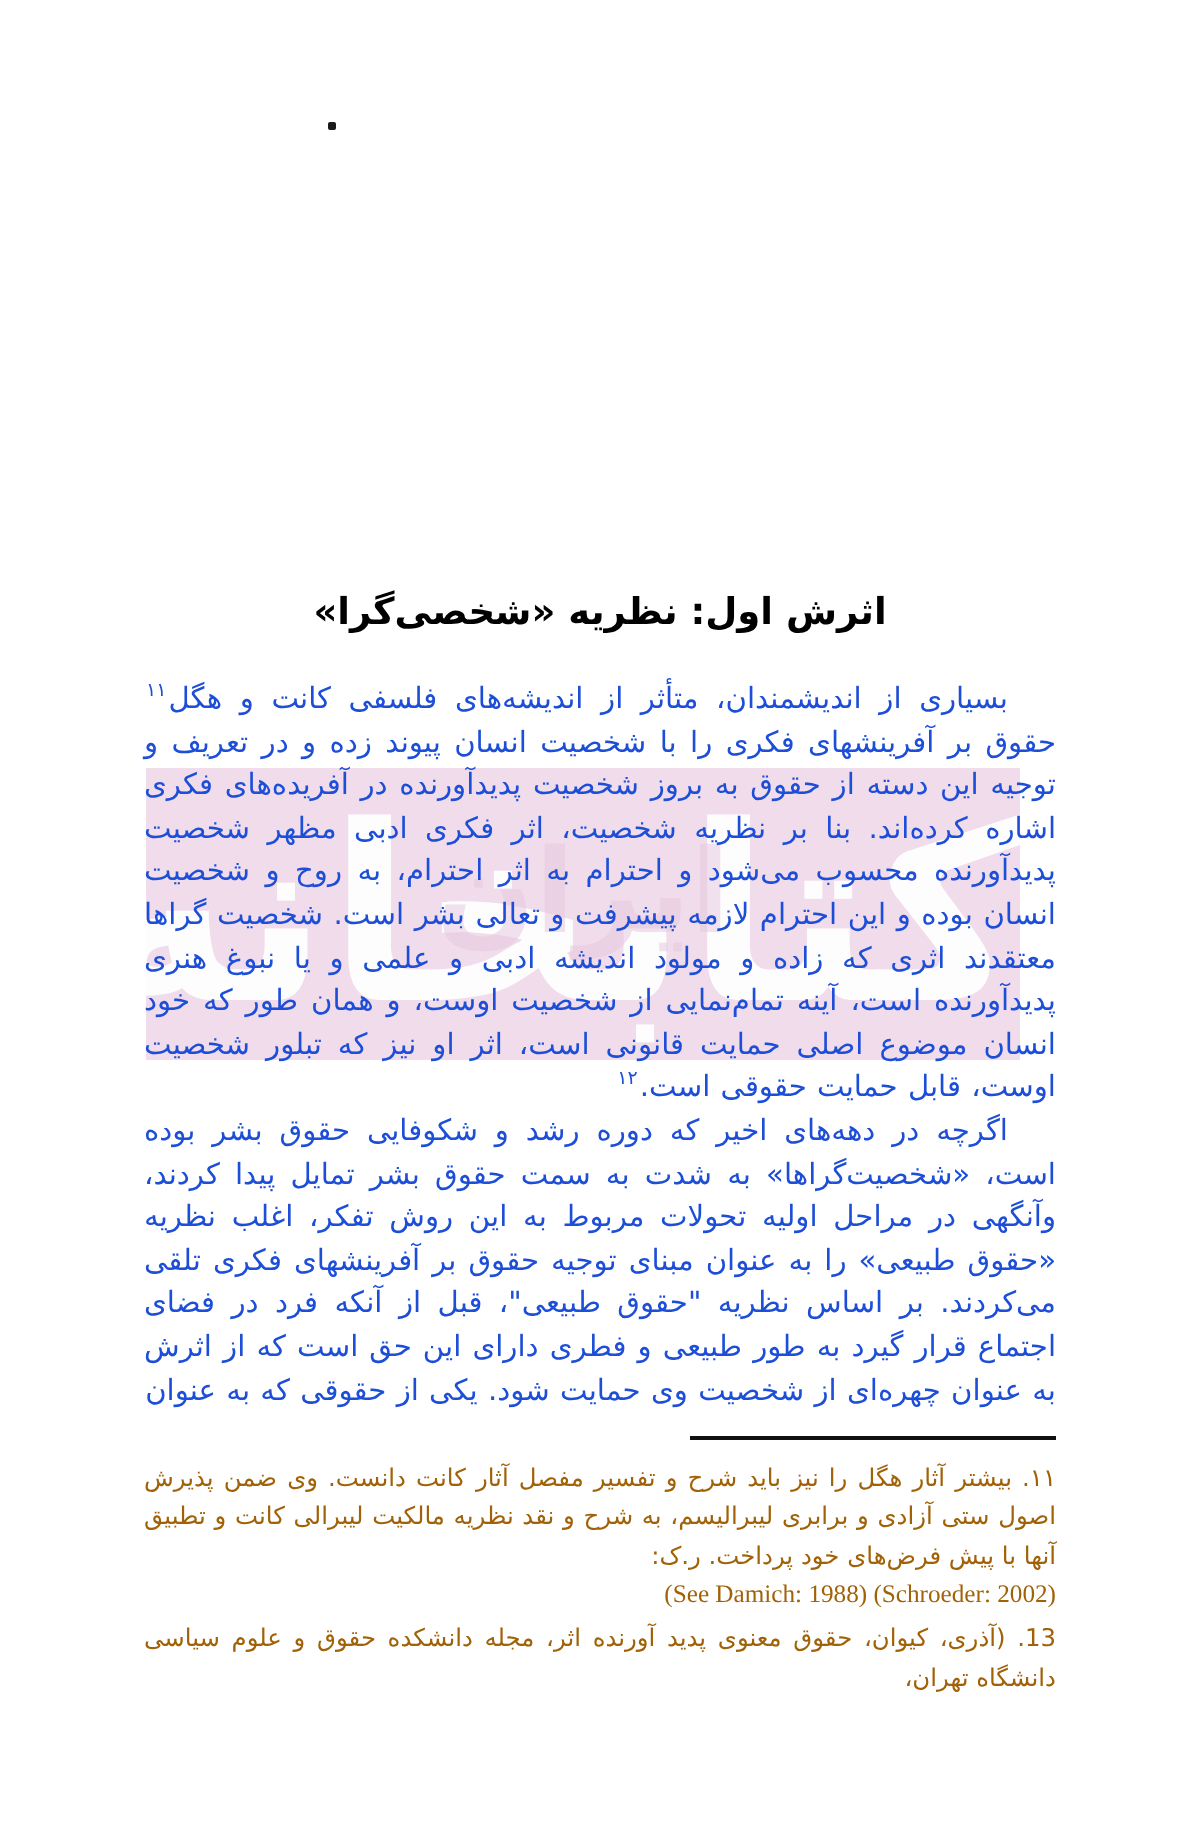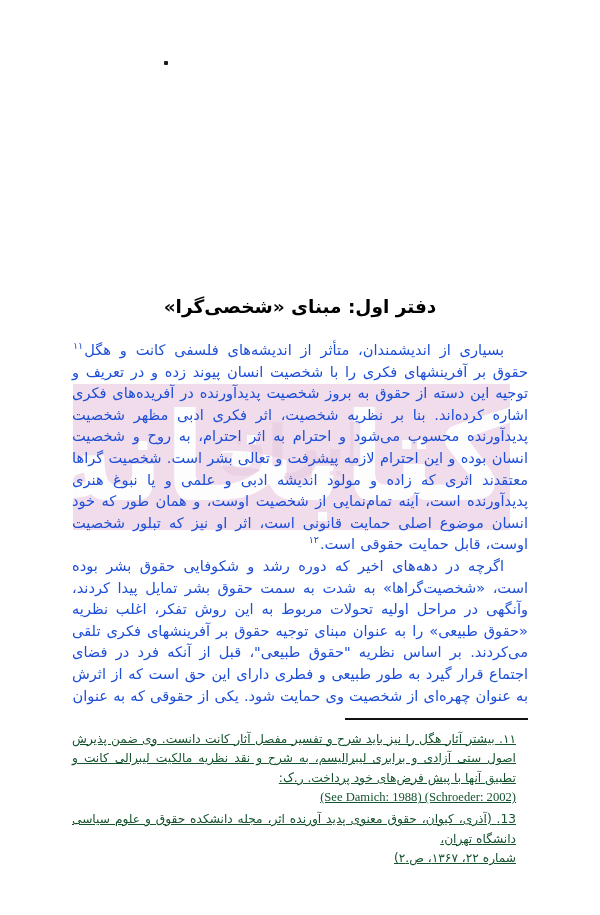--- a/index.html
+++ b/index.html
@@ -136,26 +136,25 @@
   .fn-rule {
     width: 183px;
     height: 1.6px;
     background: #111111;
     margin: 0 0 10px auto;
   }
   .fn-item {
     font-family: "DejaVu Sans", sans-serif;
     font-size: 12.2px;
     line-height: 19.6px;
-    color: #14532d;
+    color: #a16207;
     text-align: justify;
     text-align-last: right;
     direction: rtl;
-    margin: 0 12px 2px 0;
-    text-decoration: underline;
+    margin: 0 0 2px 0;
   }
   .fn-item .latin {
     direction: ltr;
     unicode-bidi: isolate;
     font-family: "Liberation Serif", serif;
     font-size: 12.6px;
   }
   .fn-tail {
     display: block;
     text-align: center;
@@ -176,36 +175,36 @@
 
   <div class="speck"></div>
 
   <div class="watermark">
     <div class="wm-text">کتابخانه</div>
     <div class="wm-sub">ایران</div>
   </div>
 
   <div class="content">
 
-    <h1 class="chapter-title">دفتر اول: مبنای «شخصی‌گرا»</h1>
+    <h1 class="chapter-title">اثرش اول: نظریه «شخصی‌گرا»</h1>
 
     <div class="body-block">
 
       <p class="para"><span>بسیاری از اندیشمندان، متأثر از اندیشه‌های فلسفی کانت و هگل</span><sup class="fnref">۱۱</sup><span> حقوق بر آفرینشهای فکری را با شخصیت انسان پیوند زده و در تعریف و توجیه این دسته از حقوق به بروز شخصیت پدیدآورنده در آفریده‌های فکری اشاره کرده‌اند. بنا بر نظریه شخصیت، اثر فکری ادبی مظهر شخصیت پدیدآورنده محسوب می‌شود و احترام به اثر احترام، به روح و شخصیت انسان بوده و این احترام لازمه پیشرفت و تعالی بشر است. شخصیت گراها معتقدند اثری که زاده و مولود اندیشه ادبی و علمی و یا نبوغ هنری پدیدآورنده است، آینه تمام‌نمایی از شخصیت اوست، و همان طور که خود انسان موضوع اصلی حمایت قانونی است، اثر او نیز که تبلور شخصیت اوست، قابل حمایت حقوقی است.</span><sup class="fnref">۱۲</sup></p>
 
       <p class="para">اگرچه در دهه‌های اخیر که دوره رشد و شکوفایی حقوق بشر بوده است، «شخصیت‌گراها» به شدت به سمت حقوق بشر تمایل پیدا کردند، وآنگهی در مراحل اولیه تحولات مربوط به این روش تفکر، اغلب نظریه «حقوق طبیعی» را به عنوان مبنای توجیه حقوق بر آفرینشهای فکری تلقی می‌کردند. بر اساس نظریه "حقوق طبیعی"، قبل از آنکه فرد در فضای اجتماع قرار گیرد به طور طبیعی و فطری دارای این حق است که از اثرش به عنوان چهره‌ای از شخصیت وی حمایت شود. یکی از حقوقی که به عنوان</p>
 
     </div>
   </div>
 
   <div class="footnotes">
     <div class="fn-rule"></div>
 
     <p class="fn-item"><span>۱۱.</span>
       <span>بیشتر آثار هگل را نیز باید شرح و تفسیر مفصل آثار کانت دانست. وی ضمن پذیرش اصول ستی آزادی و برابری لیبرالیسم، به شرح و نقد نظریه مالکیت لیبرالی کانت و تطبیق آنها با پیش فرض‌های خود پرداخت. ر.ک:</span>
       <span class="fn-tail latin">(See Damich: 1988) (Schroeder: 2002)</span></p>
 
     <p class="fn-item"><span>13.</span>
       <span>(آذری، کیوان، حقوق معنوی پدید آورنده اثر، مجله دانشکده حقوق و علوم سیاسی دانشگاه تهران،</span>
-      <span class="fn-last-line">شماره ۲۲، ۱۳۶۷، ص.۲)</span></p>
+      </p>
   </div>
 
 </div>
 
 </body></html>

